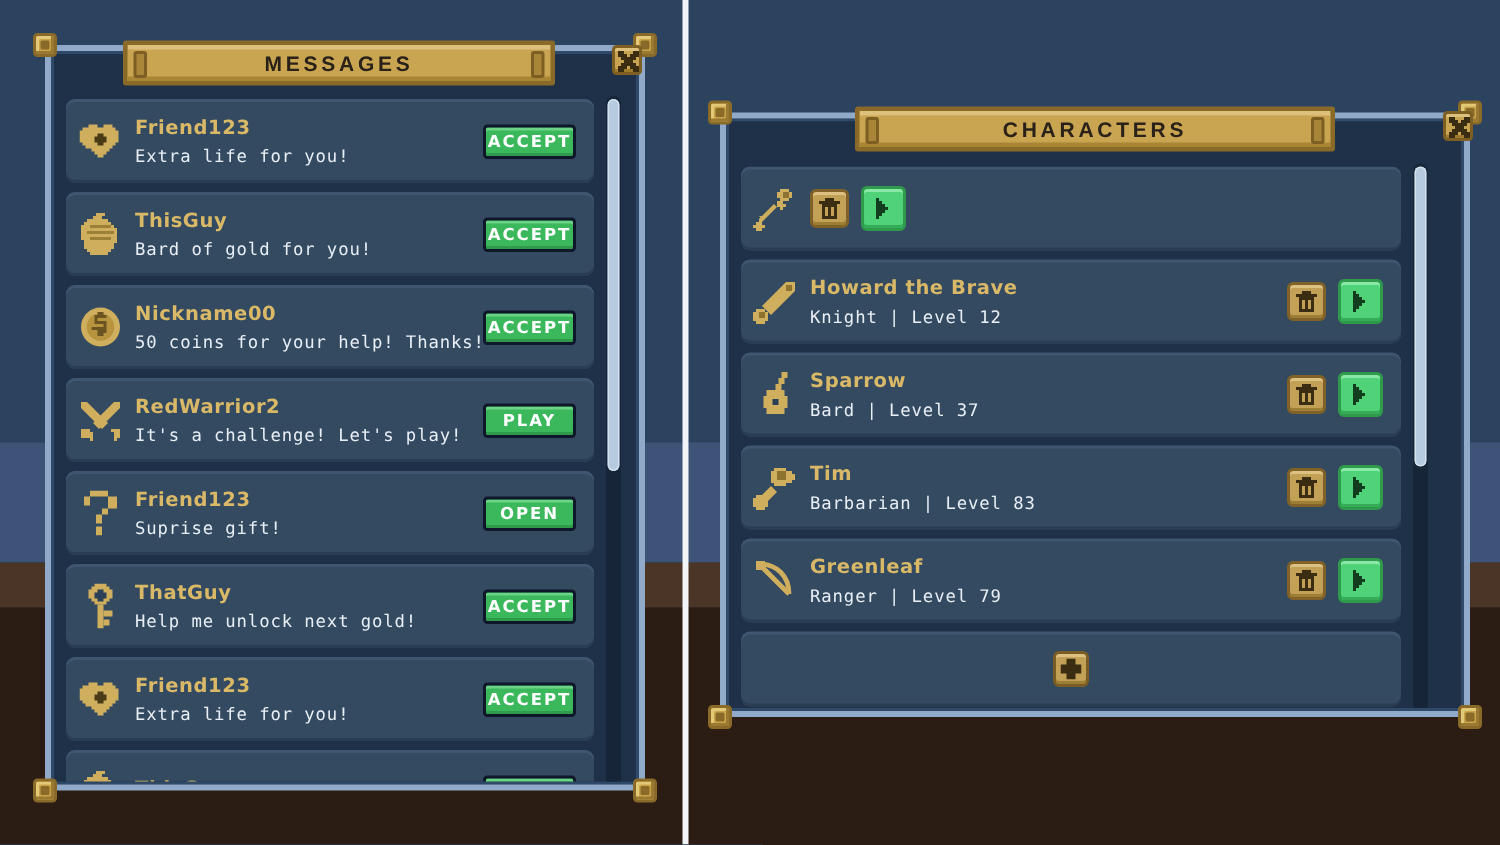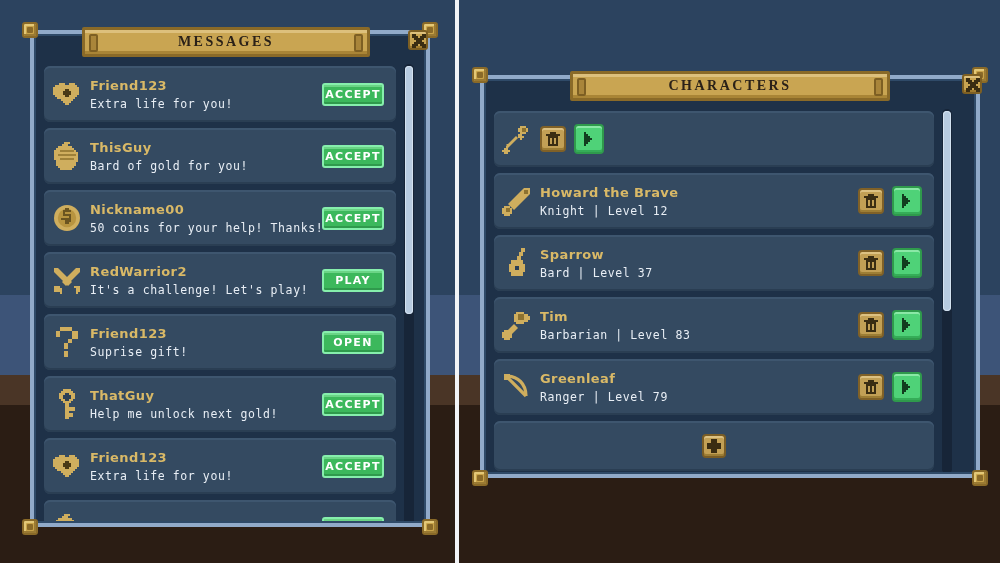--- a/index.html
+++ b/index.html
@@ -74,21 +74,21 @@
   }
   .titlebar .notch{
     position:absolute; top:4px; width:9px; height:18px;
     background:#a9853a;
     border:2px solid #7d5f23;
     border-radius:2px;
   }
   .titlebar .notch.l{ left:4px; }
   .titlebar .notch.r{ right:4px; }
   .title-text{
-    font-family:Liberation Serif, serif;
+    font-family:Liberation Sans, sans-serif;
     font-weight:bold;
     font-size:14px;
     letter-spacing:2.5px;
     color:#2a2118;
     text-transform:uppercase;
   }
 
   
   .close-btn{
     position:absolute; z-index:35;
@@ -134,21 +134,21 @@
     margin-top:4px;
     white-space:nowrap;
   }
 
   
   .btn-green{
     flex:0 0 auto;
     min-width:62px;
     height:23px;
     background:#3cb85c;
-    border:2px solid #86efac;
+    border:2px solid #0f172a;
     border-radius:3px;
     box-shadow: inset 0 2px 0 #6bd486, inset 0 -2px 0 #2f9a4c;
     display:flex; align-items:center; justify-content:center;
     color:#ffffff;
     font-family:"DejaVu Sans", sans-serif;
     font-weight:bold;
     font-size:11px;
     letter-spacing:1.3px;
     cursor:pointer;
     margin-right:12px;

